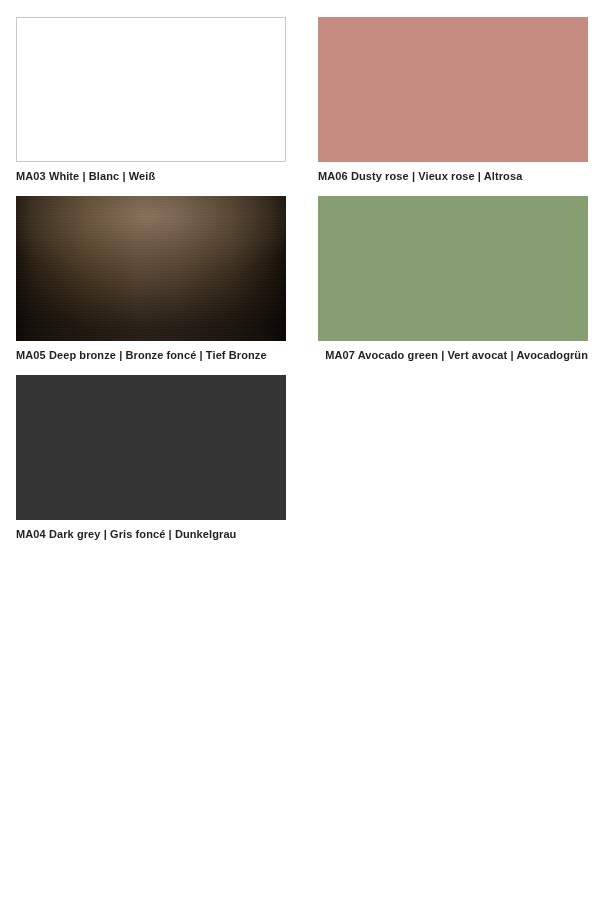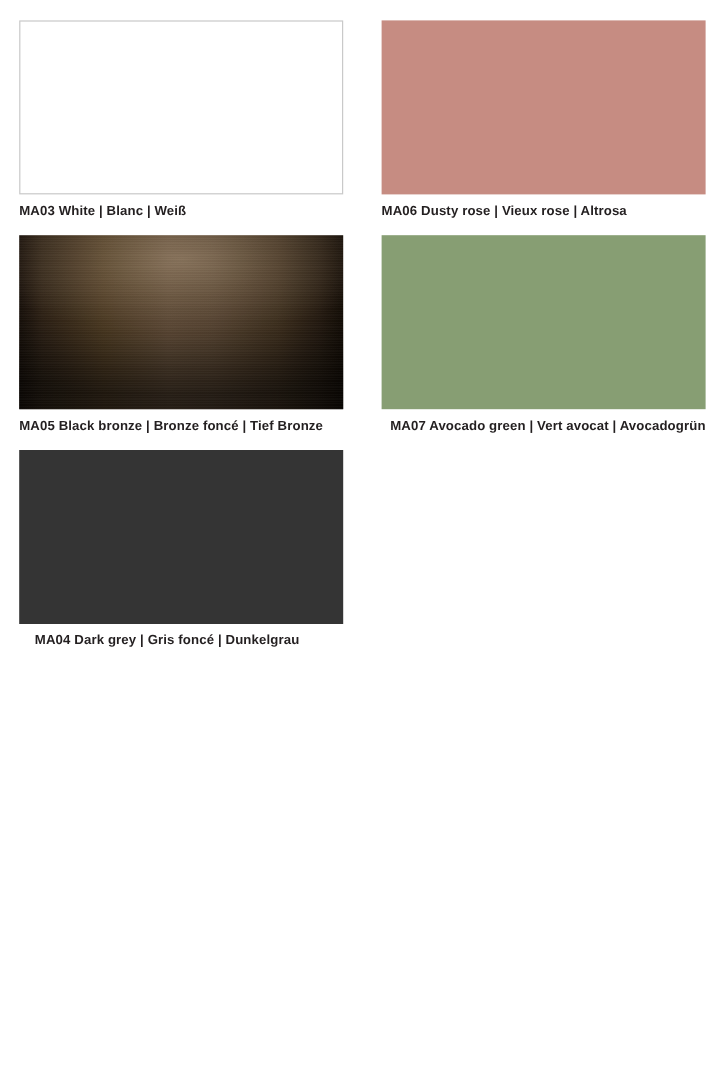--- a/index.html
+++ b/index.html
@@ -103,26 +103,26 @@
   <div class="column column-left">
 
     <div class="swatch-block">
       <div class="swatch bordered" style="background-color: rgb(255, 255, 255);"></div>
       <div class="caption" style="color: rgb(35, 31, 32);">MA03 White | Blanc | Weiß</div>
     </div>
 
 
     <div class="swatch-block">
       <div class="swatch sheen"></div>
-      <div class="caption" style="color: rgb(35, 31, 32);">MA05 Black bronze | Bronze foncé | Tief Bronze</div>
+      <div class="caption" style="color: rgb(35, 31, 32);">MA05 Deep bronze | Bronze foncé | Tief Bronze</div>
     </div>
 
     <div class="swatch-block">
       <div class="swatch" style="background-color: rgb(52, 52, 52);"></div>
-      <div class="caption" style="color: rgb(35, 31, 32); margin-left: 13px;">MA04 Dark grey | Gris foncé | Dunkelgrau</div>
+      <div class="caption" style="color: rgb(35, 31, 32);">MA04 Dark grey | Gris foncé | Dunkelgrau</div>
     </div>
 
 
   </div>
 
   <div class="column column-right">
 
     <div class="swatch-block">
       <div class="swatch" style="background-color: rgb(198, 140, 130);"></div>
       <div class="caption" style="color: rgb(35, 31, 32);">MA06 Dusty rose | Vieux rose | Altrosa</div>

